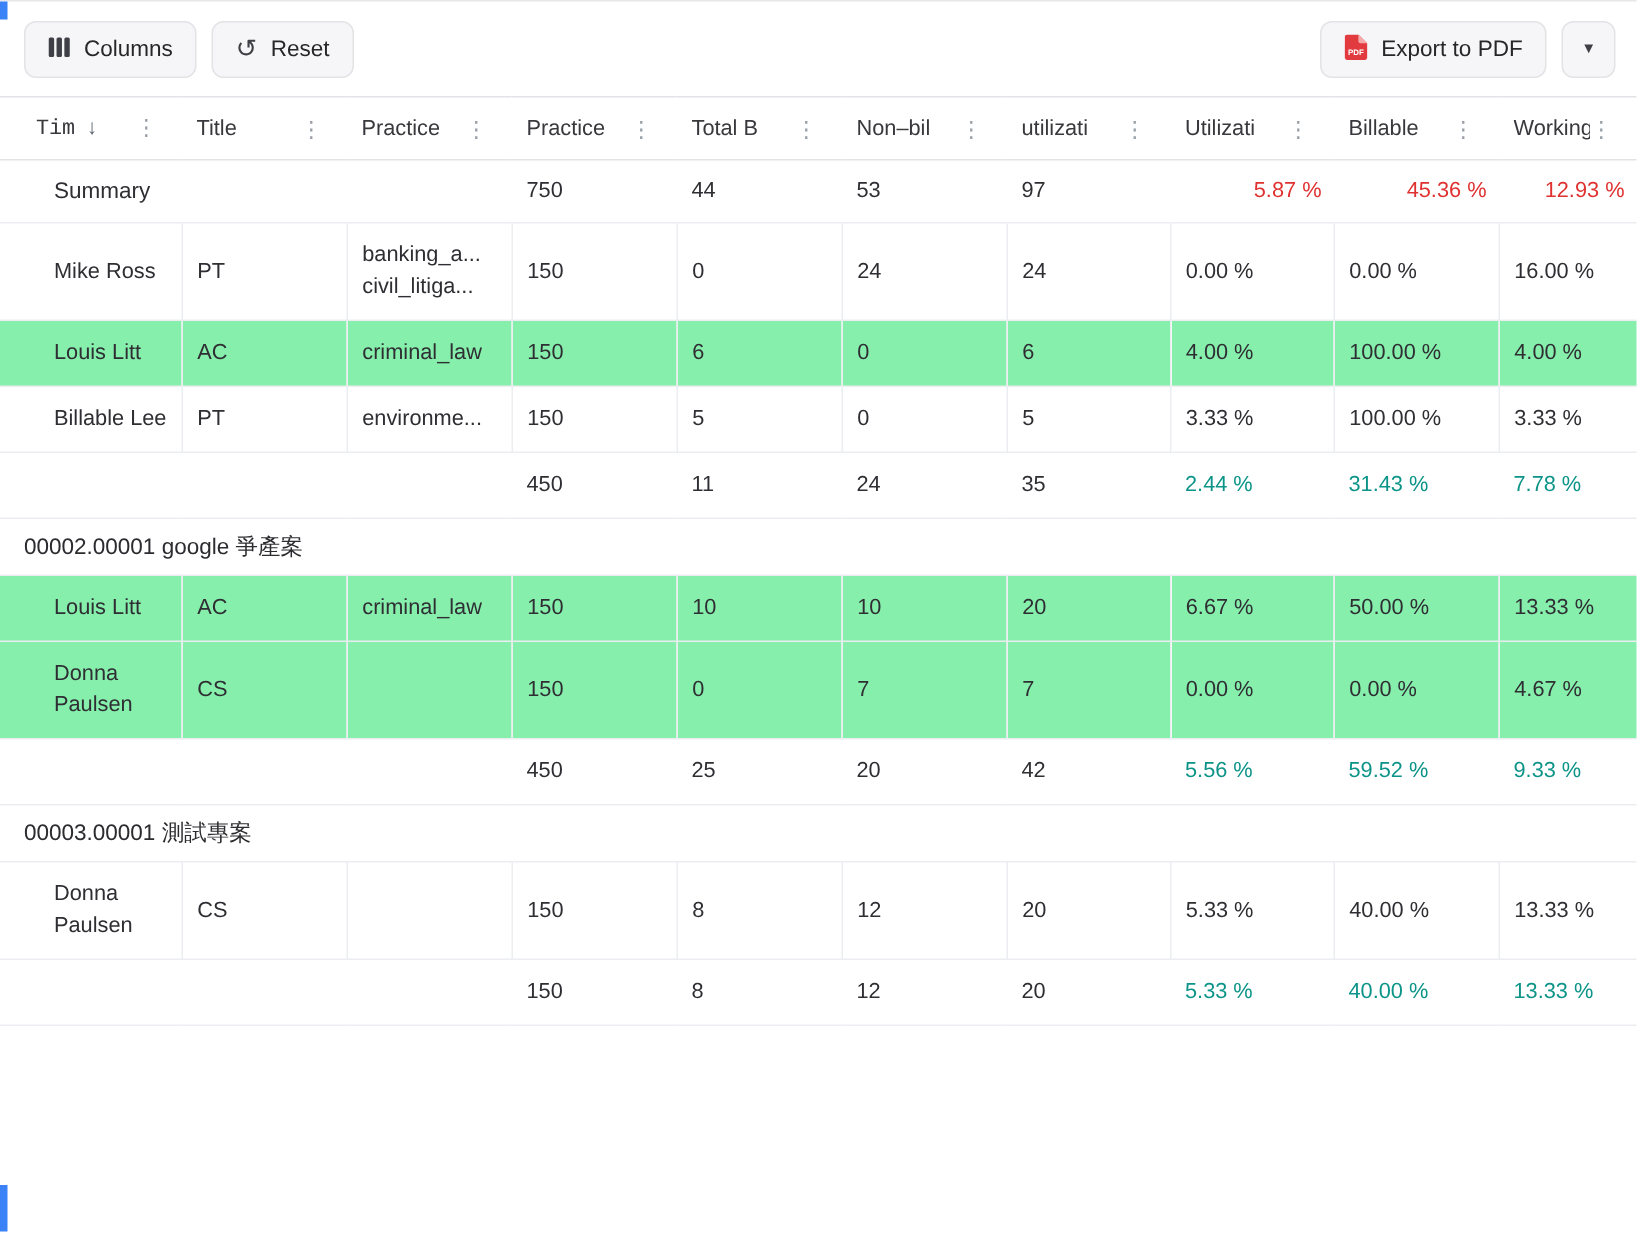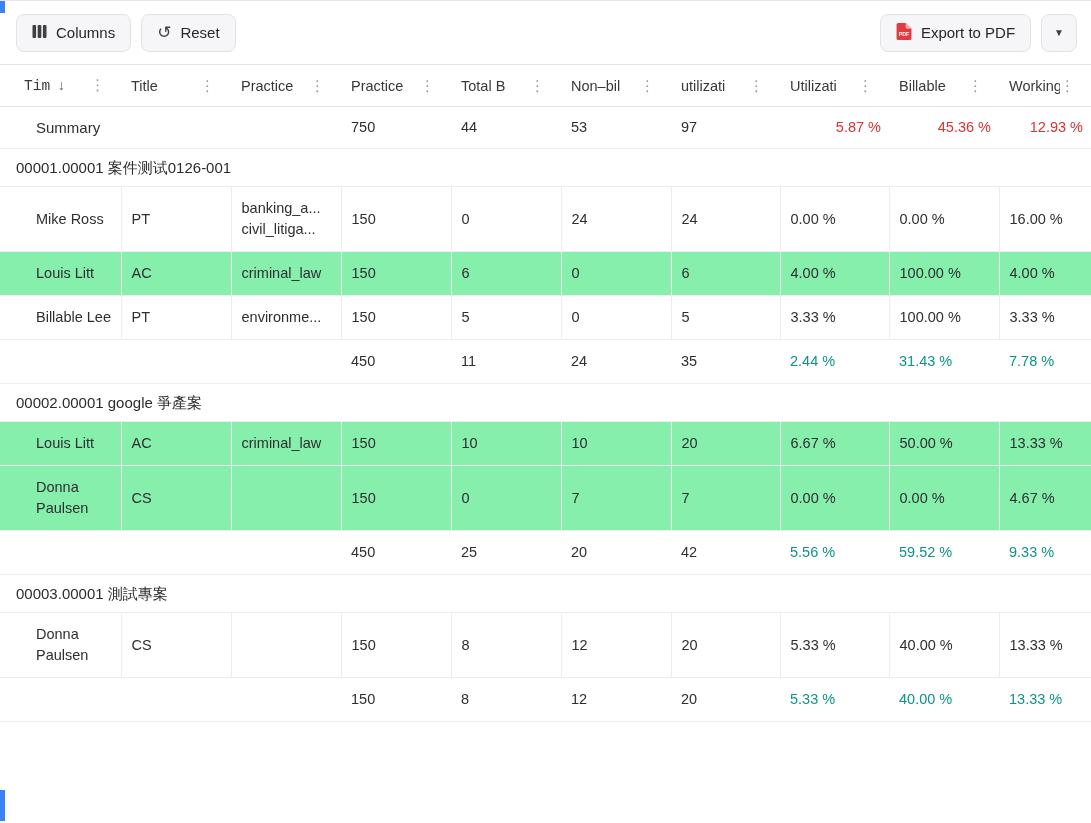--- a/index.html
+++ b/index.html
@@ -191,23 +191,20 @@
         <td class="cell"></td>
         <td class="cell">750</td>
         <td class="cell">44</td>
         <td class="cell">53</td>
         <td class="cell">97</td>
         <td class="cell neg">5.87 %</td>
         <td class="cell neg">45.36 %</td>
         <td class="cell neg">12.93 %</td>
       </tr>
 
-      <tr class="group">
-        <td class="cell" colspan="10">00001.00001 案件测试0126-001</td>
-      </tr>
 
       <tr class="drow">
         <td class="cell first">Mike Ross</td>
         <td class="cell">PT</td>
         <td class="cell practice">banking_a...
 civil_litiga...</td>
         <td class="cell">150</td>
         <td class="cell">0</td>
         <td class="cell">24</td>
         <td class="cell">24</td>

